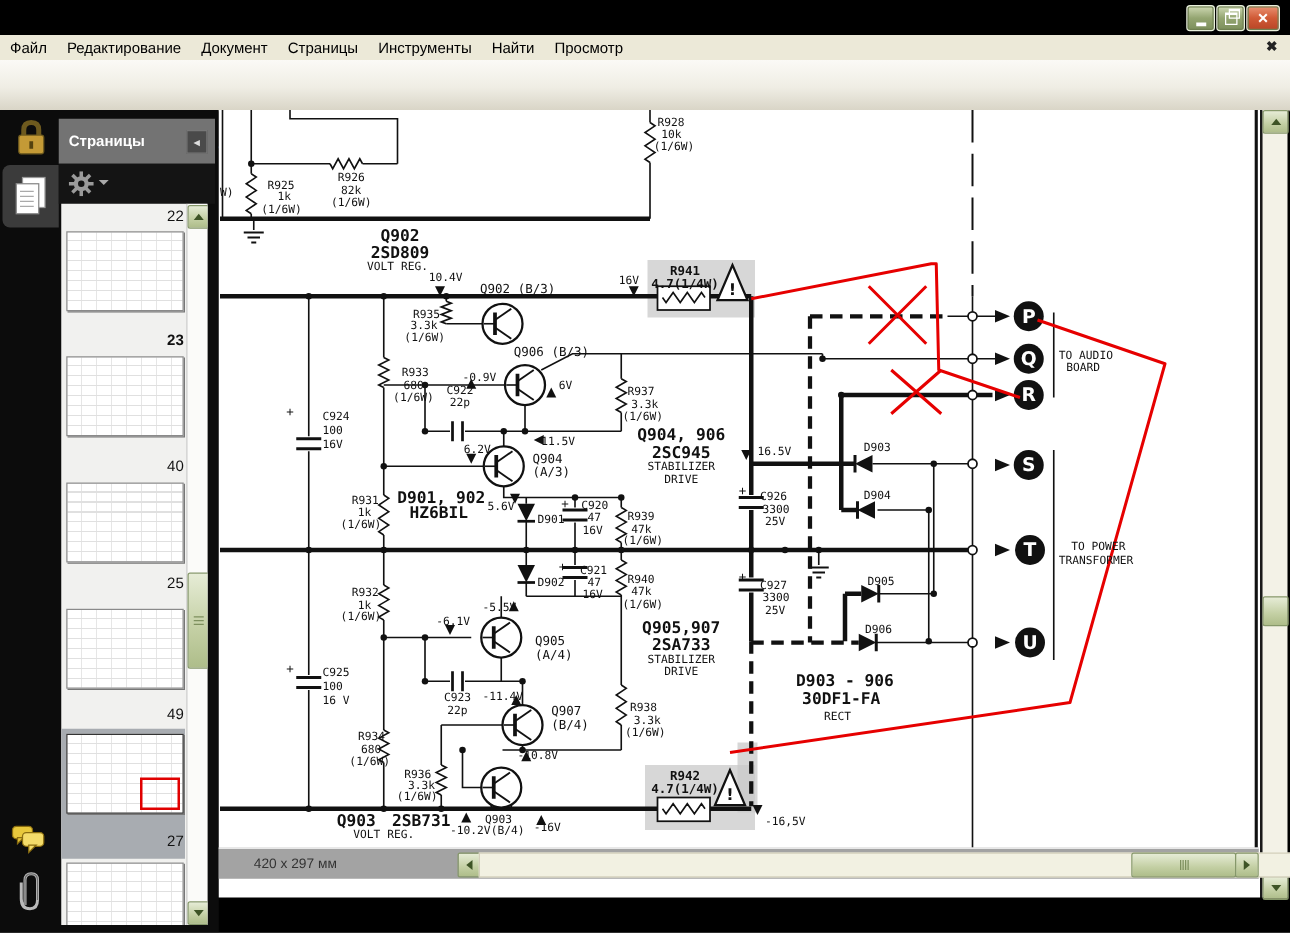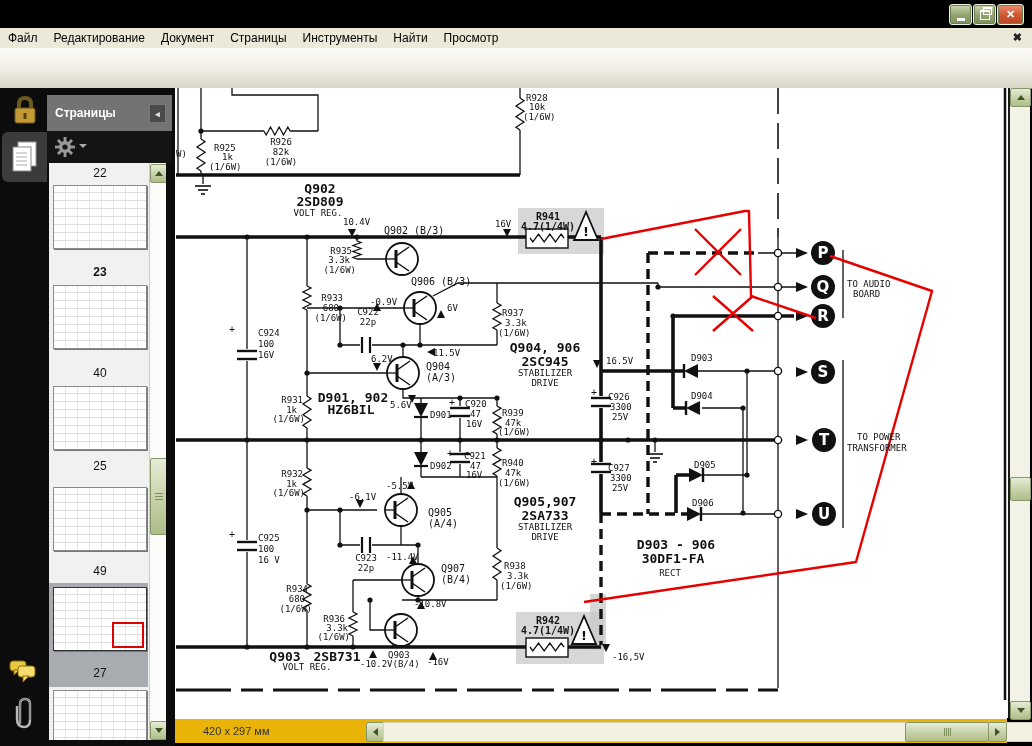--- a/index.html
+++ b/index.html
@@ -48,42 +48,42 @@
   .selbtn{position:absolute;left:290px;top:53px;width:31px;height:31px;}
   
   .sidebar{position:absolute;left:0;top:88px;width:175px;height:658px;background:#0c0c0c;}
   .pagestab{position:absolute;left:2px;top:44px;width:45px;height:50px;background:#3b3b3b;border-radius:6px 0 0 6px;}
   .pane-header{position:absolute;left:47px;top:7px;width:125px;height:36px;background:#737373;
     display:flex;align-items:center;color:#fff;font-size:12px;font-weight:bold;}
   .collapse-btn{position:absolute;right:6px;top:9px;width:15px;height:17px;background:#4a4a4a;
     border:1px solid #777;color:#ddd;font-size:9px;display:flex;align-items:center;justify-content:center;}
   .gear-row{position:absolute;left:47px;top:43px;width:125px;height:32px;background:#141414;}
   .thumb-list{position:absolute;left:49px;top:75px;width:117px;height:577px;background:#f1f1ef;overflow:hidden;}
-  .page-label{position:absolute;left:4px;width:94px;text-align:center;font-size:12px;color:#111;}
+  .page-label{position:absolute;left:4px;width:94px;text-align:right;font-size:12px;color:#111;}
   .thumb{position:absolute;left:4px;width:92px;height:62px;background:#fff;border:1px solid #8a8a8a;
     box-shadow:1px 1px 0 #777;
     background-image:repeating-linear-gradient(0deg,transparent 0 7px,#e0e0e0 7px 8px),
                      repeating-linear-gradient(90deg,transparent 0 11px,#e6e6e6 11px 12px);}
   .sel-band{position:absolute;left:0;top:420px;width:99px;height:104px;background:#a8acb1;}
   .view-rect{position:absolute;right:2px;bottom:2px;width:28px;height:22px;border:2px solid #e00000;}
   .sb-scroll{position:absolute;left:100px;top:0;width:16px;height:577px;background:#fbfbf9;border-left:1px solid #ccc;}
   .xpbtn{background:linear-gradient(180deg,#e6ecd6,#c3cfa3 60%,#aebd8a);border:1px solid #86986a;border-radius:2px;
     display:flex;align-items:center;justify-content:center;}
   .xparrow-u{width:0;height:0;border-left:4px solid transparent;border-right:4px solid transparent;border-bottom:5px solid #3e5426;}
   .xparrow-d{width:0;height:0;border-left:4px solid transparent;border-right:4px solid transparent;border-top:5px solid #3e5426;}
   .xparrow-l{width:0;height:0;border-top:4px solid transparent;border-bottom:4px solid transparent;border-right:5px solid #3e5426;}
   .xparrow-r{width:0;height:0;border-top:4px solid transparent;border-bottom:4px solid transparent;border-left:5px solid #3e5426;}
   .grip{display:flex;gap:1px;}
   .grip i{display:block;width:1px;height:8px;background:#7e905e;}
   
   .docpane{position:absolute;left:175px;top:88px;width:833px;height:630px;background:#fff;}
   .doc-edge{position:absolute;left:1008px;top:88px;width:2px;height:630px;background:#1a1a1a;}
   .vscroll{position:absolute;left:1010px;top:88px;width:20px;height:630px;background:#f3f2e7;}
   
-  .statusbar{position:absolute;left:175px;top:718px;width:832px;height:24px;background:#eab308;border-top:1px solid #fff;text-align:center;}
+  .statusbar{position:absolute;left:175px;top:678px;width:832px;height:24px;background:#a3a3a3;border-top:1px solid #fff;text-align:center;}
   .status-size{position:absolute;left:28px;top:6px;font-size:11px;color:#333;}
   .hs-track{position:absolute;left:208px;top:3px;width:780px;height:18px;background:#f2f1e2;border:1px solid #d4d0bc;}
 </style>
 </head>
 <body>
 
 <div id="screen">
 
   <div class="winbtn min" style="left:949px;">
       <span class="glyph-min"></span>

